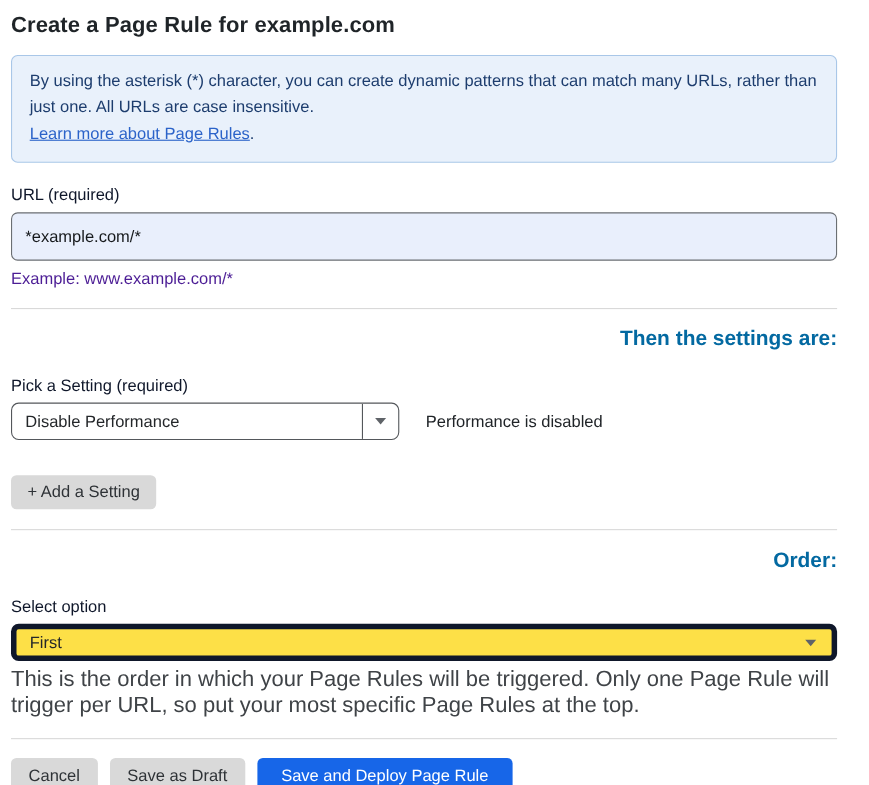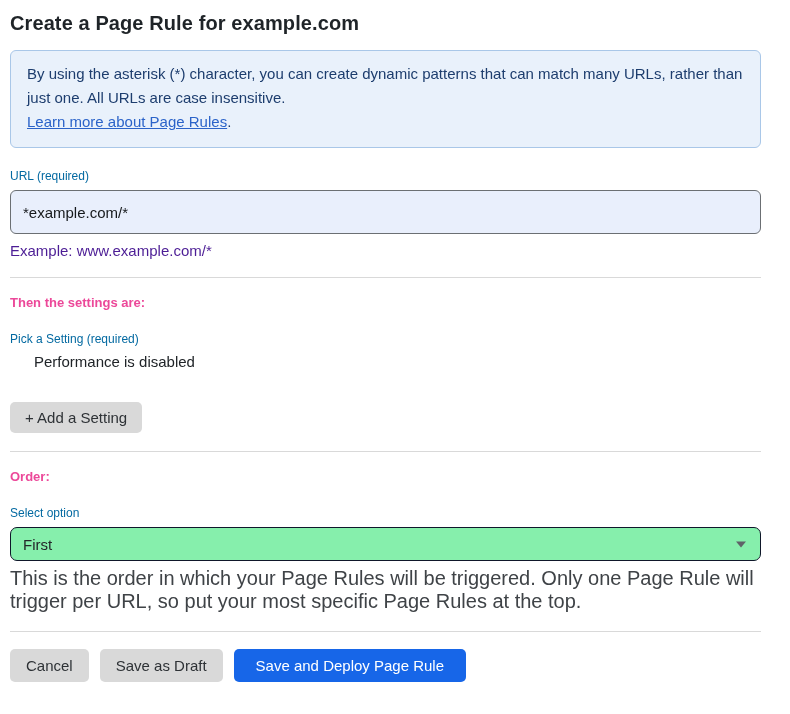--- a/index.html
+++ b/index.html
@@ -34,22 +34,22 @@
     color: #16325c;
   }
   .callout a {
     color: #2b63c9;
     text-decoration: underline;
     cursor: pointer;
   }
   
   .field-label {
     display: block;
-    font-size: 12px;
-    color: #0369a1;
+    font-size: 15px;
+    color: #0f172a;
     margin-bottom: 7px;
   }
   .url-input {
     display: block;
     width: 100%;
     height: 44px;
     background: #e9effc;
     border: 1px solid #6b6f73;
     border-radius: 6px;
     padding: 0 12px;
@@ -62,24 +62,25 @@
     font-size: 15px;
     color: #4c1d95;
     margin-top: 8px;
   }
   hr.divider {
     border: none;
     border-top: 1px solid #d9d9d9;
     margin: 18px 0 0 0;
   }
   h2.section-heading {
-    font-size: 13px;
+    font-size: 19px;
     font-weight: bold;
-    color: #ec4899;
+    color: #0369a1;
     margin-top: 17px;
+    text-align: right;
   }
   .mt-label { margin-top: 22px; }
   
   .select-row {
     display: flex;
     align-items: center;
     margin-top: 0;
   }
   .setting-select {
     display: flex;
@@ -129,23 +130,23 @@
     padding: 8px 16px;
   }
   .btn-gray { background: #d9d9d9; color: #2e3236; }
   .btn-blue { background: #1766e8; color: #ffffff; padding: 8px 22px; }
   .add-setting { margin-top: 32px; padding: 7px 15px; }
   
   .order-select {
     position: relative;
     width: 100%;
     height: 34px;
-    border: 1px solid #0f172a;
+    border: 5px solid #0f172a;
     border-radius: 7px;
-    background: #86efac;
+    background: #fde047;
     display: flex;
     align-items: center;
     padding: 0 44px 0 12px;
     font-size: 15px;
     color: #24272a;
     cursor: pointer;
     margin-top: 7px;
   }
   .order-select .caret {
     position: absolute;
@@ -181,20 +182,26 @@
   <label class="field-label">URL (required)</label>
   <input class="url-input" type="text" value="*example.com/*" style="">
   <div class="example-text">Example: www.example.com/*</div>
 
   <hr class="divider">
 
   <h2 class="section-heading">Then the settings are:</h2>
 
   <label class="field-label mt-label">Pick a Setting (required)</label>
   <div class="select-row">
+    <div class="setting-select">
+      <span class="value">Disable Performance</span>
+      <span class="arrow-box">
+        <span class="tri-down"></span>
+      </span>
+    </div>
     <span class="setting-status">Performance is disabled</span>
   </div>
 
   <button class="btn btn-gray add-setting">+ Add a Setting</button>
 
   <hr class="divider">
 
   <h2 class="section-heading">Order:</h2>
 
   <label class="field-label mt-label">Select option</label>

